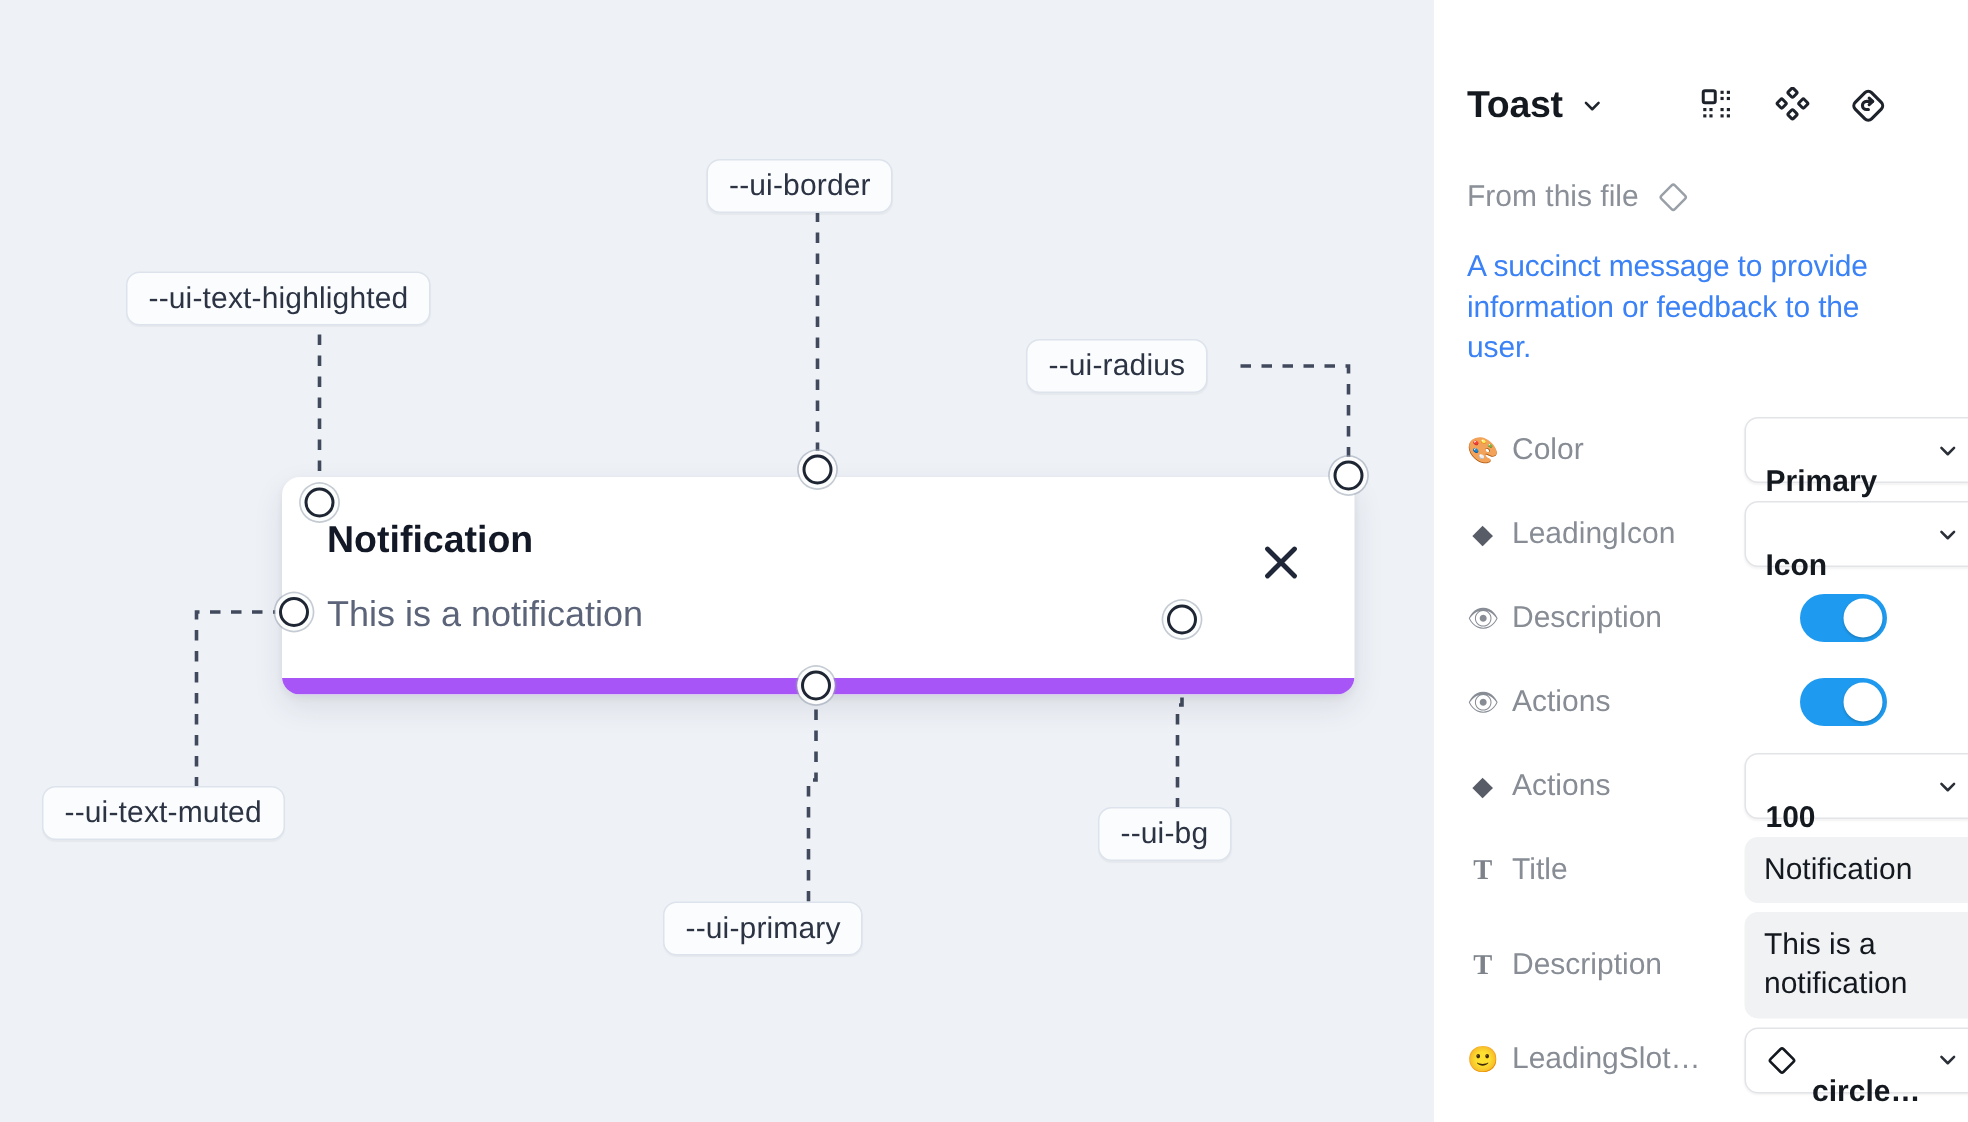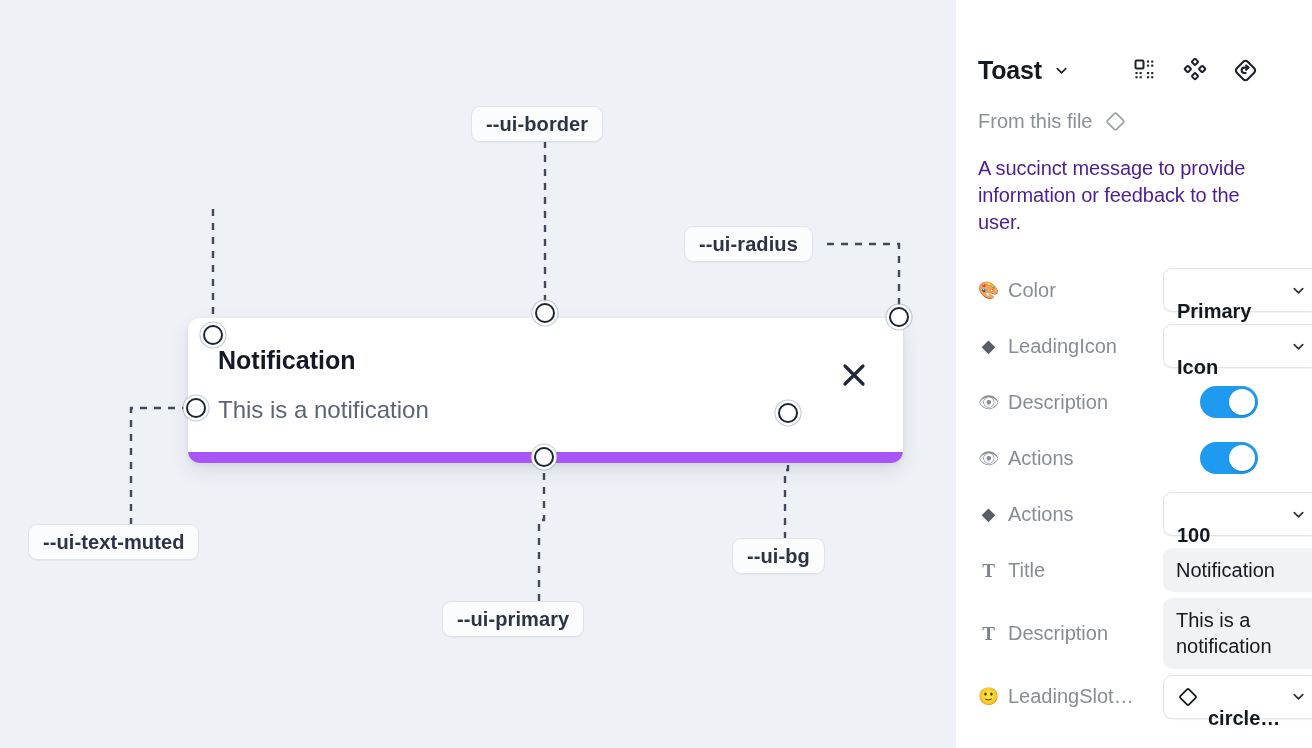--- a/index.html
+++ b/index.html
@@ -28,21 +28,20 @@
     height: 36px;
     padding: 0 14px;
     background: #fbfcfe;
     border: 1px solid #dde3ec;
     border-radius: 9px;
     color: #2c3444;
     font-size: 20px;
     letter-spacing: .1px;
     white-space: nowrap;
     box-shadow: 0 1px 1px rgba(30,41,59,.04);
-    font-weight: bold;
   }
 
   
   .handle {
     position: absolute;
     width: 20px; height: 20px;
     border-radius: 50%;
     background: #ffffff;
     border: 2.5px solid #1e2533;
     box-shadow: 0 0 0 2.5px rgba(255,255,255,.95), 0 0 0 3.6px rgba(150,160,175,.55);
@@ -96,27 +95,27 @@
   .sb-title {
     font-size: 25px; font-weight: bold; color: #14181f;
     letter-spacing: -.2px;
   }
   .sb-title-chev { margin-left: 12px; display: flex; align-items: center; color: #1f242d; }
   .sb-header-icons { margin-left: auto; display: flex; align-items: center; gap: 26px; }
   .hdr-icon { display: flex; align-items: center; justify-content: center; cursor: pointer; color: #1d222b; }
 
   .from-file {
     display: flex; align-items: center; gap: 12px;
-    margin-top: 14px;
+    margin-top: 24px;
     color: #8a8f98; font-size: 20px;
   }
   .sb-desc {
     margin-top: 22px;
     font-size: 20px; line-height: 1.35;
-    color: #4c1d95;
+    color: #3b82f6;
     letter-spacing: -.1px;
   }
 
   .props { margin-top: 26px; }
   .prop-row {
     display: flex; align-items: center;
     min-height: 56px;
   }
   .prop-label {
     display: flex; align-items: center; gap: 9px;
@@ -198,20 +197,21 @@
       <div id="toast-title">Notification</div>
       <div id="toast-desc">This is a notification</div>
       <div id="toast-close">
         <svg viewBox="0 0 26 26" width="26" height="26" aria-hidden="true">
           <path d="M4 4 L22 22 M22 4 L4 22" stroke="#1f2738" stroke-width="3.2" stroke-linecap="round"></path>
         </svg>
       </div>
       <div id="toast-progress"></div>
     </div>
 
+    <div class="pill" style="left:84px;  top:181px;">--ui-text-highlighted</div>
     <div class="pill" style="left:471px; top:106px;">--ui-border</div>
     <div class="pill" style="left:684px; top:226px;">--ui-radius</div>
     <div class="pill" style="left:28px;  top:524px;">--ui-text-muted</div>
     <div class="pill" style="left:442px; top:601px;">--ui-primary</div>
     <div class="pill" style="left:732px; top:538px;">--ui-bg</div>
 
     <div class="handle" style="left:213px; top:335px;"></div>
     <div class="handle" style="left:545px; top:313px;"></div>
     <div class="handle" style="left:899px; top:317px;"></div>
     <div class="handle" style="left:196px; top:408px;"></div>

